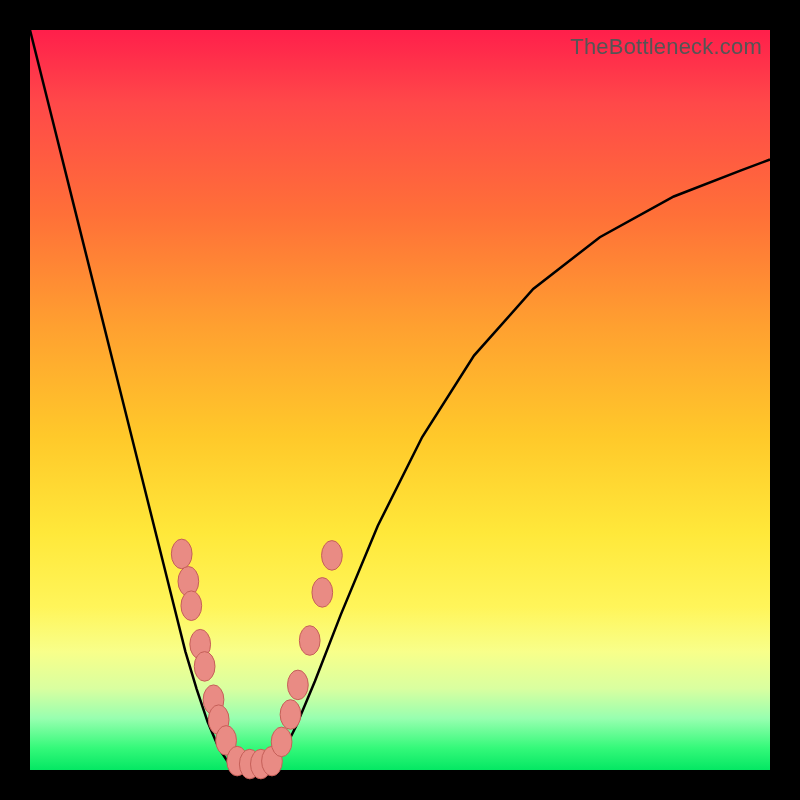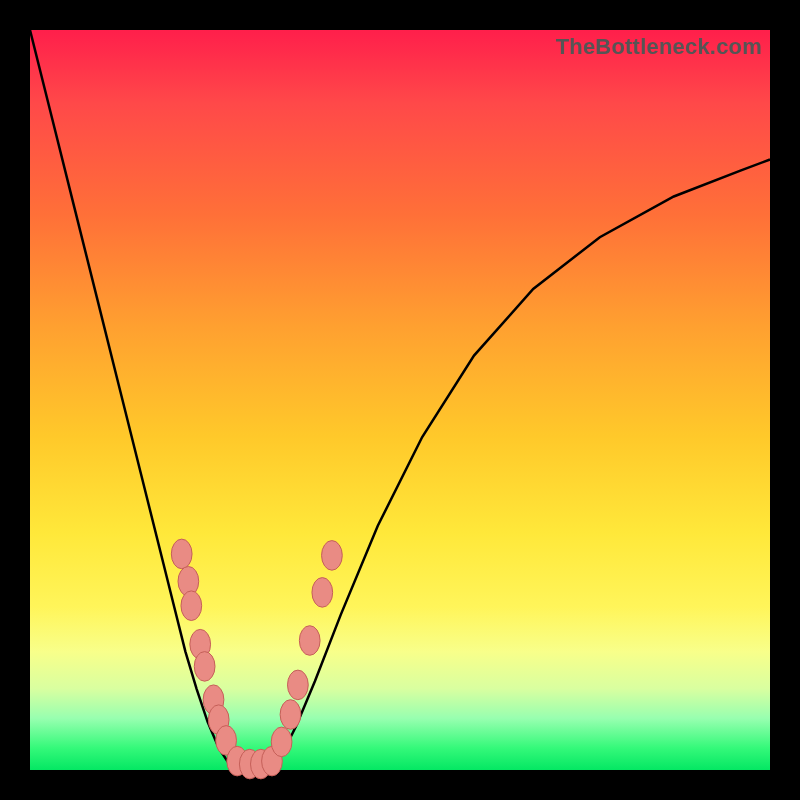--- a/index.html
+++ b/index.html
@@ -38,21 +38,21 @@
       #35f97a 97%,
       #04e763 100%
     );
   }
   .watermark {
     position: absolute;
     top: 4px;
     right: 8px;
     color: #555;
     font-size: 22px;
-    font-weight: 700;
+    font-weight: 400;
     letter-spacing: 0.2px;
     z-index: 5;
   }
   svg {
     position: absolute;
     left: 0;
     top: 0;
     width: 740px;
     height: 740px;
     overflow: visible;

